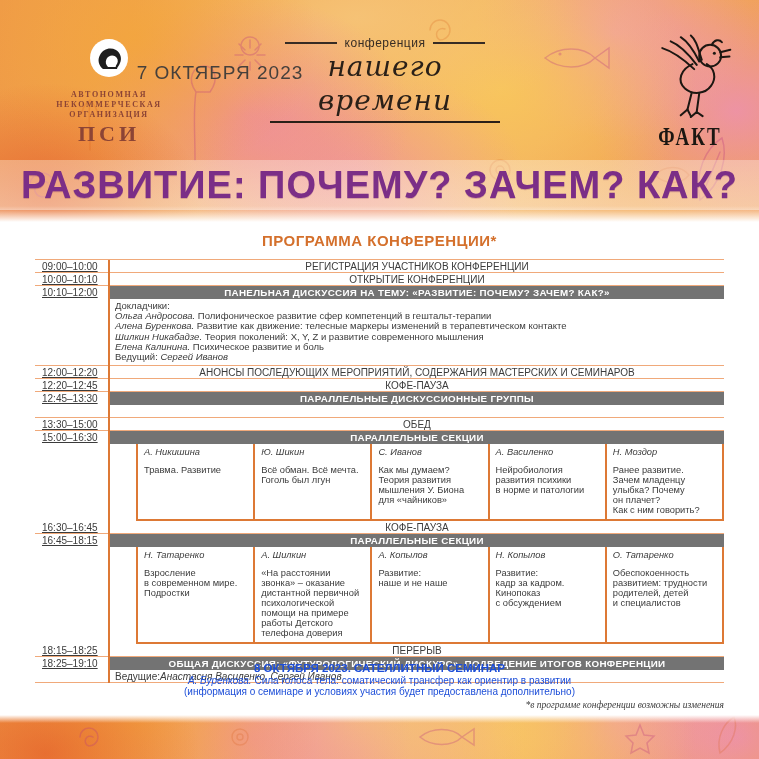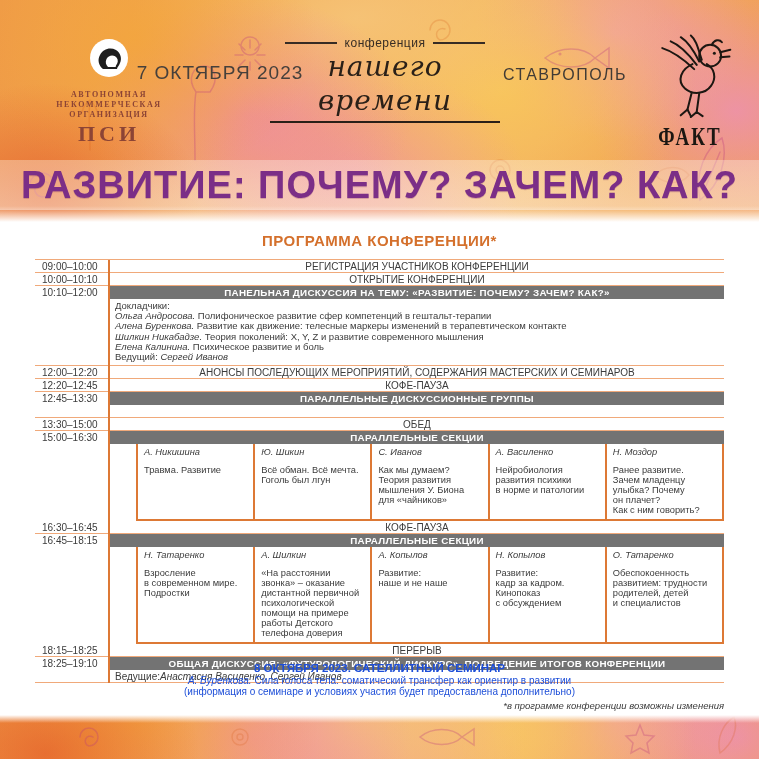--- a/index.html
+++ b/index.html
@@ -65,21 +65,21 @@
     text-shadow:0 1px 0 rgba(120,40,90,.25); }
 
   
   .program-heading { position:absolute; top:232px; left:0; width:100%; text-align:center;
     font-size:15px; font-weight:bold; letter-spacing:.5px; color:#d4702c; }
 
   .table { position:absolute; top:259px; left:35px; width:689px;
     border-top:1px solid #f0a97a; font-size:10px; color:#3b3b3b; }
   .table::before { content:""; position:absolute; left:73px; top:0; bottom:0; width:2px; background:#dd7935; }
   .row { display:flex; min-height:13px; border-bottom:1px solid #f0a97a; }
-  .time { width:73px; flex:0 0 73px; padding-left:7px; display:flex; align-items:center; }
+  .time { width:73px; flex:0 0 73px; padding-left:7px; display:flex; align-items:center;text-decoration:underline; }
   .content { flex:1; display:flex; align-items:center; justify-content:center; text-align:center;
     padding-left:2px; }
   .row.band { border-bottom:none; }
   .row.band .content { background:#737373; color:#ffffff; font-weight:bold; font-size:9.8px; letter-spacing:.3px; }
   .row.details { border-bottom:1px solid #f0a97a; }
   .row.details .content { display:block; text-align:left; padding:2px 4px 3px 7px;
     font-size:9.5px; line-height:10.2px; }
   .speaker-name, .host-name { font-style:italic; }
   .row.grid { border-bottom:none; }
   .row.grid .content { display:flex; align-items:stretch; padding:0; text-align:left;margin-left:28px; }
@@ -89,21 +89,21 @@
   .cell-speaker { font-style:italic; display:block; margin-bottom:8px; }
   .cell-topic { white-space:pre-line; display:block; }
   .row.hosts .content { justify-content:flex-start; text-align:left; padding-left:7px;align-items:flex-end; }
 
   
   .footer { position:absolute; top:662px; left:0; width:100%; text-align:center; color:#1d4ed8; }
   .sat-title { font-size:11.5px; font-weight:bold; }
   .sat-line { font-size:10px; margin-top:1px; }
   .sat-speaker { font-style:italic; }
   .sat-note { font-size:10px; }
-  .footnote { position:absolute; top:700px; right:35px; font-size:9.5px; font-style:italic; color:#3b3b3b; }
+  .footnote { position:absolute; top:700px; right:35px; font-size:9.5px; font-style:italic; color:#3b3b3b;font-family:Liberation Serif, serif; }
 </style>
 </head>
 <body>
 
 <div class="poster">
 
   <div class="header wash">
     <svg class="doodles" viewBox="0 0 759 222">
       <g fill="none" stroke="#b8377f" stroke-width="1.5" stroke-linecap="round" opacity="0.30">
         <path d="M30,185 a12,12 0 1,1 12,12 a8,8 0 1,1 6,-14"></path>
@@ -138,21 +138,20 @@
       </div>
     </div>
 
     <div class="date">7 ОКТЯБРЯ 2023</div>
 
     <div class="title-group">
       <div class="conf-label">конференция</div>
       <span class="conf-subtitle">нашего времени</span>
     </div>
 
-    <div class="city">СТАВРОПОЛЬ</div>
 
     <div class="fact-logo">
       <svg width="84" height="86" viewBox="0 0 100 102" fill="none" stroke="#1c1712" stroke-width="2.4" stroke-linecap="round">
         <path d="M55,44 C40,30 30,23 17,19"></path>
         <path d="M58,39 C46,23 37,15 27,11"></path>
         <path d="M61,35 C53,19 47,11 39,6"></path>
         <path d="M64,33 C59,17 57,9 51,4"></path>
         <path d="M53,38 C39,44 34,58 44,67 C53,75 68,74 75,64 C82,54 79,43 70,38"></path>
         <circle cx="74" cy="28" r="13"></circle>
         <path d="M86,24 L98,21 M86,30 L97,29"></path>

